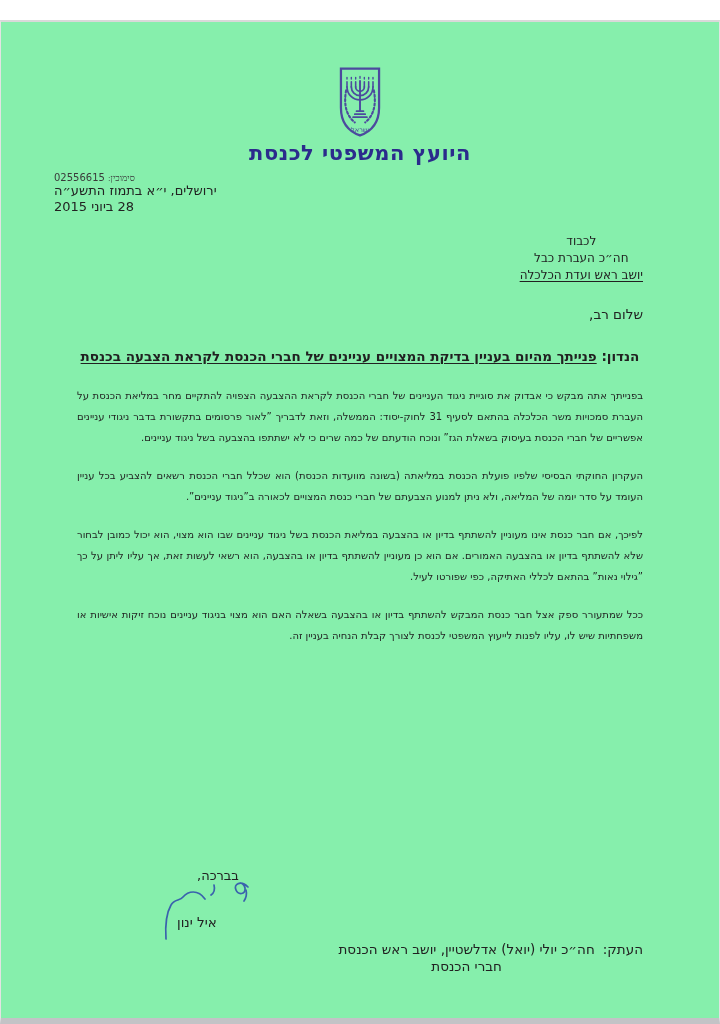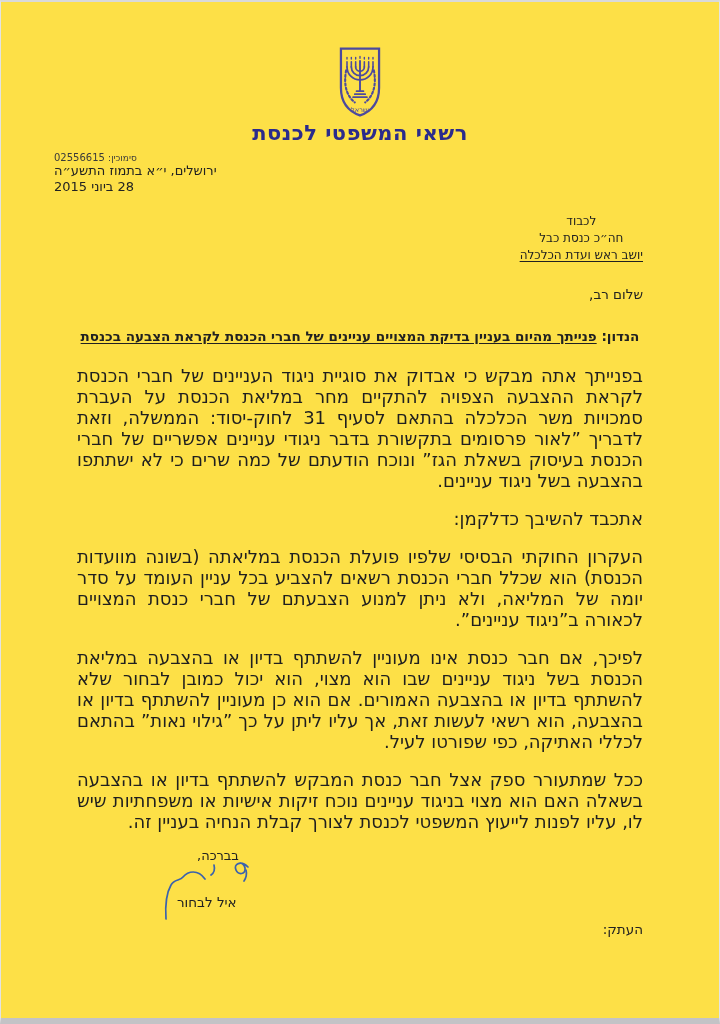--- a/index.html
+++ b/index.html
@@ -1,50 +1,50 @@
 <!DOCTYPE html>
 <html lang="he" dir="rtl"><head>
 <meta charset="utf-8">
 <style>
   html,body{margin:0;padding:0;background:#ffffff;}
   body{
     width:720px;height:1024px;position:relative;overflow:hidden;
     font-family:"DejaVu Sans",sans-serif;color:#212121;
   }
   .page{
-    position:absolute;inset:0;background:#fde047;box-sizing:border-box;
+    position:absolute;inset:0;background:#86efac;box-sizing:border-box;
     border-top:2px solid #d9d9d9;border-bottom:6px solid #c3c3c6;
-    border-left:1px solid #e3e3e3;border-right:1px solid #e3e3e3;
+    border-left:1px solid #e3e3e3;border-right:1px solid #e3e3e3;margin-top:20px;
   }
   
   .emblem-wrap{position:absolute;top:44px;left:0;right:0;text-align:center;}
   .emblem-wrap svg{display:inline-block;}
   .org-title{
     position:absolute;top:119px;left:0;right:0;text-align:center;
     font-size:21px;font-weight:bold;color:#2b2b8c;letter-spacing:.5px;
   }
   
   .ref-block{position:absolute;left:53px;top:150px;direction:rtl;text-align:left;}
   .ref-line1{font-size:10px;color:#3a3a3a;}
-  .ref-line1 .lbl{font-size:9px;}
+  .ref-line1 .lbl{font-size:9px;font-family:Liberation Serif, serif;}
   .ref-line2,.ref-line3{font-size:13px;line-height:16px;color:#222;}
   
   .addressee{position:absolute;right:76px;top:211px;text-align:center;font-size:12px;line-height:17px;}
   .addressee .role{text-decoration:underline;text-underline-offset:2px;}
   .greeting{position:absolute;right:76px;top:284px;font-size:13.5px;}
   
   .subject{
     position:absolute;top:326px;left:60px;right:60px;text-align:center;
     font-size:13.5px;font-weight:bold;white-space:nowrap;
   }
   .subject .subject-text{text-decoration:underline;text-underline-offset:2px;}
   
   .letter-body{
     position:absolute;top:363px;right:76px;left:76px;
-    font-size:18px;line-height:21px;text-align:justify;color:#1f1f1f;
+    font-size:10px;line-height:21px;text-align:justify;color:#1f1f1f;
   }
   .letter-body p{margin:0 0 17px 0;}
   
   .closing{position:absolute;left:148px;top:846px;width:140px;height:84px;}
   .closing .regards{position:absolute;left:48px;top:0;font-size:13px;}
   .closing .sig-svg{position:absolute;left:2px;top:10px;}
   .closing .signer{position:absolute;left:28px;top:46px;font-size:13.5px;}
   
   .copies{position:absolute;right:76px;top:919px;display:flex;gap:8px;font-size:13.5px;line-height:17px;}
   .copies .copy-lines{text-align:right;}
@@ -66,62 +66,65 @@
         <path d="M15,24 V18 M20,24 V18 M25,24 V18 M35,24 V18 M40,24 V18 M45,24 V18" stroke-width="1.8"></path>
         <path d="M15,15 V13 M20,15 V13 M25,15 V13 M30,14 V12 M35,15 V13 M40,15 V13 M45,15 V13" stroke-width="1.6"></path>
         <path d="M26,52 h8 M24,55.5 h12 M22,59 h16" stroke-width="2"></path>
         <path d="M14,28 C11,44 14,57 24,65" stroke-width="2.4" stroke-dasharray="2.4,2.6"></path>
         <path d="M46,28 C49,44 46,57 36,65" stroke-width="2.4" stroke-dasharray="2.4,2.6"></path>
       </g>
       <text x="30" y="76" text-anchor="middle" font-size="7.5" fill="#4c4a9e">ישראל</text>
     </svg>
   </div>
 
-  <div class="org-title">רשאי המשפטי לכנסת</div>
+  <div class="org-title">היועץ המשפטי לכנסת</div>
 
   <div class="ref-block">
     <div class="ref-line1">
       <span class="lbl">סימוכין:</span>
       <span>02556615</span>
     </div>
     <div class="ref-line2">ירושלים, י״א בתמוז התשע״ה</div>
     <div class="ref-line3">28 ביוני 2015</div>
   </div>
 
   <div class="addressee">
     <div>לכבוד</div>
-    <div>חה״כ כנסת כבל</div>
+    <div>חה״כ העברת כבל</div>
     <div class="role">יושב ראש ועדת הכלכלה</div>
   </div>
 
   <div class="greeting">שלום רב,</div>
 
   <div class="subject">
     <span class="subject-label">הנדון:</span>
     <span class="subject-text">פנייתך מהיום בעניין בדיקת המצויים עניינים של חברי הכנסת לקראת הצבעה בכנסת</span>
   </div>
 
   <div class="letter-body">
     <p>בפנייתך אתה מבקש כי אבדוק את סוגיית ניגוד העניינים של חברי הכנסת לקראת ההצבעה הצפויה להתקיים מחר במליאת הכנסת על העברת סמכויות משר הכלכלה בהתאם לסעיף 31 לחוק-יסוד: הממשלה, וזאת לדבריך ”לאור פרסומים בתקשורת בדבר ניגודי עניינים אפשריים של חברי הכנסת בעיסוק בשאלת הגז” ונוכח הודעתם של כמה שרים כי לא ישתתפו בהצבעה בשל ניגוד עניינים.</p>
-    <p>אתכבד להשיבך כדלקמן:</p>
     <p>העקרון החוקתי הבסיסי שלפיו פועלת הכנסת במליאתה (בשונה מוועדות הכנסת) הוא שכלל חברי הכנסת רשאים להצביע בכל עניין העומד על סדר יומה של המליאה, ולא ניתן למנוע הצבעתם של חברי כנסת המצויים לכאורה ב”ניגוד עניינים”.</p>
     <p>לפיכך, אם חבר כנסת אינו מעוניין להשתתף בדיון או בהצבעה במליאת הכנסת בשל ניגוד עניינים שבו הוא מצוי, הוא יכול כמובן לבחור שלא להשתתף בדיון או בהצבעה האמורים. אם הוא כן מעוניין להשתתף בדיון או בהצבעה, הוא רשאי לעשות זאת, אך עליו ליתן על כך ”גילוי נאות” בהתאם לכללי האתיקה, כפי שפורטו לעיל.</p>
     <p>ככל שמתעורר ספק אצל חבר כנסת המבקש להשתתף בדיון או בהצבעה בשאלה האם הוא מצוי בניגוד עניינים נוכח זיקות אישיות או משפחתיות שיש לו, עליו לפנות לייעוץ המשפטי לכנסת לצורך קבלת הנחיה בעניין זה.</p>
   </div>
 
   <div class="closing">
     <div class="regards">בברכה,</div>
     <svg class="sig-svg" width="110" height="64" viewBox="0 0 110 64">
       <g fill="none" stroke="#3a62ad" stroke-width="1.7" stroke-linecap="round">
         <path d="M97,9 C90,2 82,6 85,12 C87,17 95,17 94,10 C93.5,7 91,5 89,5"></path>
         <path d="M95,12 C96,16 95,20 93,23"></path>
         <path d="M63,7 C64,11 63,15 60,17"></path>
         <path d="M54,21 C47,11 37,13 32,19 C29,23 23,21 20,27 C16,34 14,46 15,61"></path>
       </g>
     </svg>
-    <div class="signer">איל לבחור</div>
+    <div class="signer">איל ינון</div>
   </div>
 
   <div class="copies">
     <div class="copy-label">העתק:</div>
+    <div class="copy-lines">
+      <div class="copy-line1">חה״כ יולי (יואל) אדלשטיין, יושב ראש הכנסת</div>
+      <div class="copy-line2">חברי הכנסת</div>
+    </div>
   </div>
 
 </div>
 
 </body></html>

